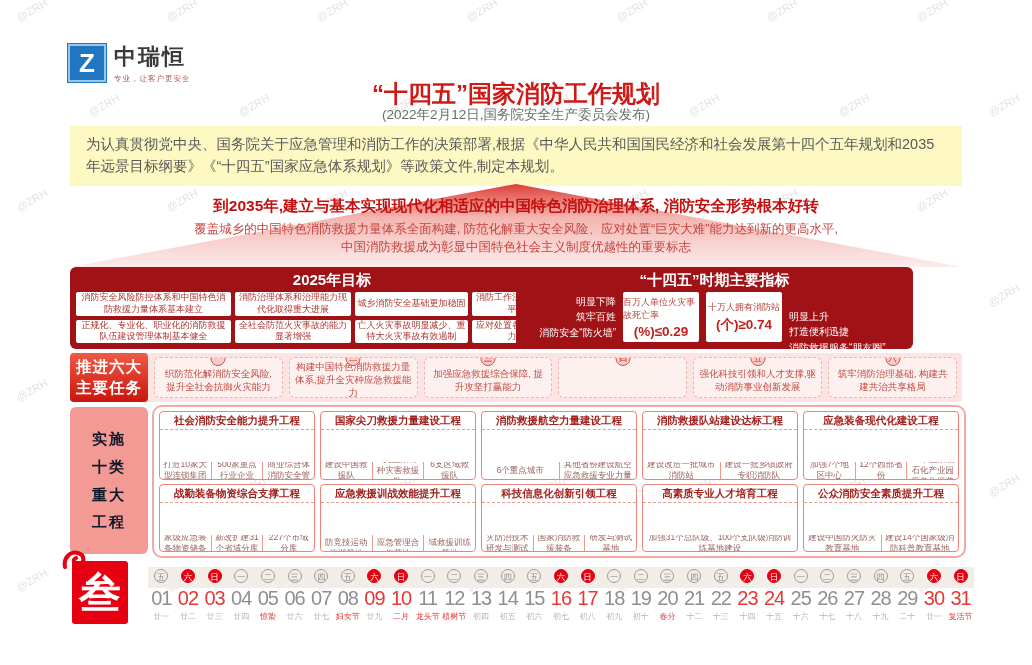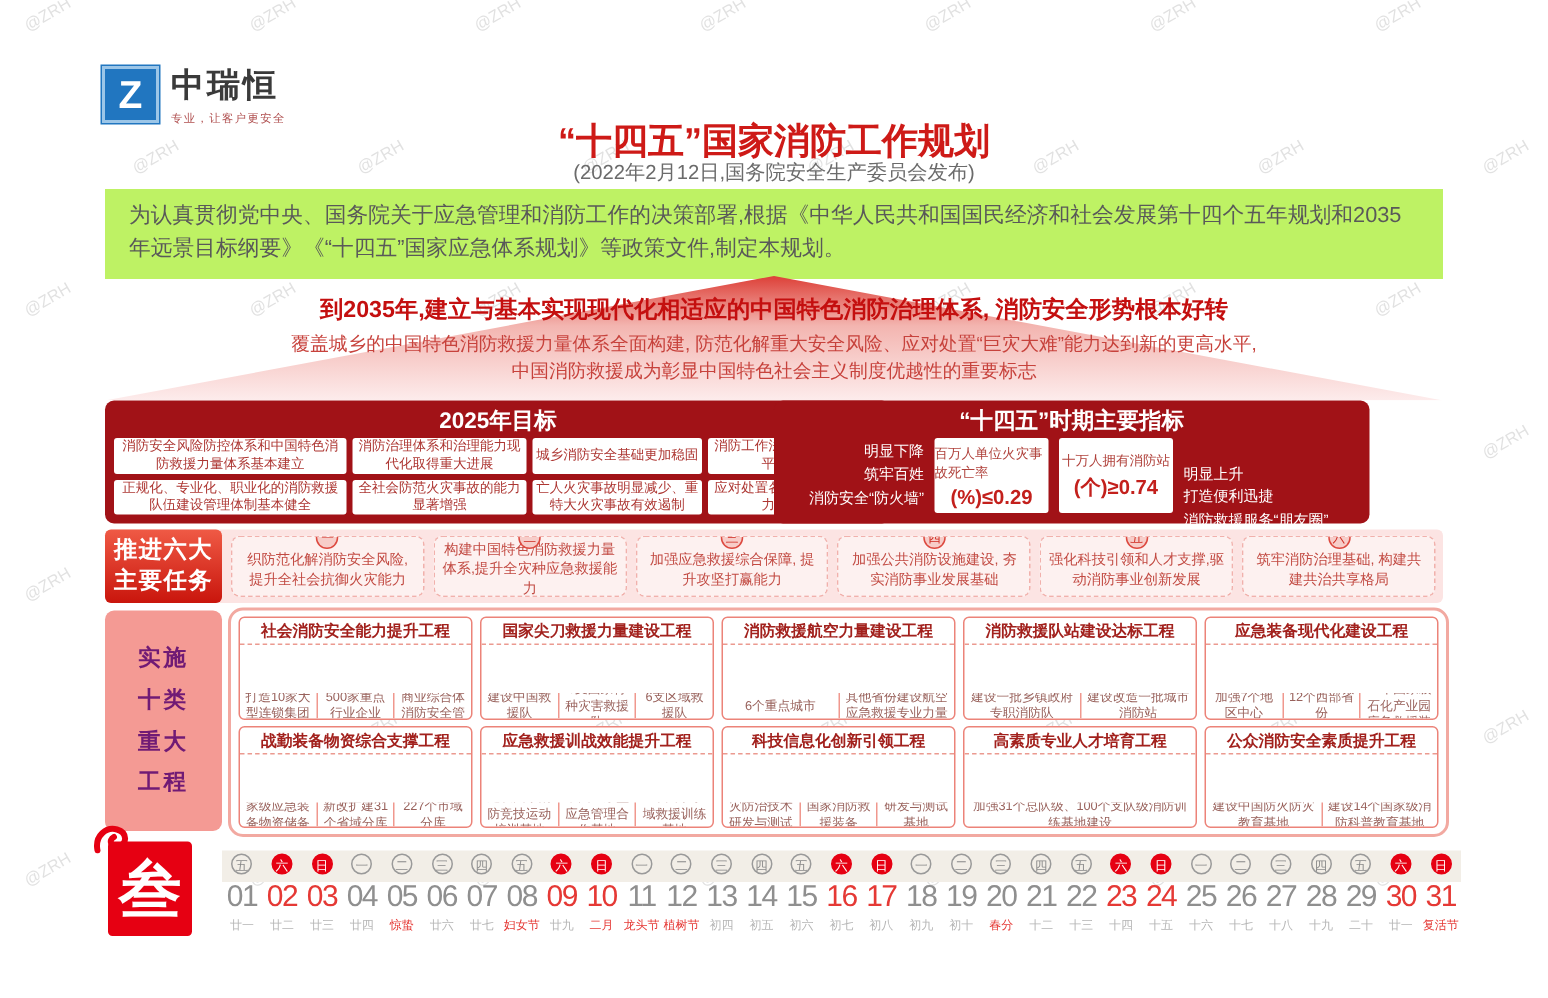--- a/index.html
+++ b/index.html
@@ -10,21 +10,21 @@
   
   .logo{position:absolute;left:68px;top:42px;display:flex;align-items:center;gap:8px;}
   .logo-mark{width:34px;height:34px;background:#2176c0;border:2px solid #9cc6e8;outline:1px solid #2176c0;
              color:#fff;font-weight:bold;font-size:26px;line-height:34px;text-align:center;}
   .logo-name{font-size:22px;font-weight:bold;color:#3a3a3a;letter-spacing:2px;}
   .logo-tag{font-size:7.5px;color:#b05050;letter-spacing:1px;margin-top:2px;}
   
   .title{position:absolute;left:0;top:78px;width:100%;text-align:center;font-size:24px;font-weight:bold;color:#ce1a17;}
   .subtitle{position:absolute;left:0;top:106px;width:100%;text-align:center;font-size:13.5px;color:#6b6b6b;}
   
-  .intro{position:absolute;left:70px;top:126px;width:860px;height:44px;background:#bef264;
+  .intro{position:absolute;left:70px;top:126px;width:860px;height:44px;background:#fef9c3;
          padding:8px 16px;font-size:14.5px;color:#595959;line-height:1.5;overflow:hidden;}
   
   .triangle{position:absolute;left:70px;top:184px;width:892px;height:83px;
             clip-path:polygon(50% 0,0 100%,100% 100%);
             background:linear-gradient(180deg,#dd4038 0%,#f3b5b0 40%,#fdecec 100%);}
   .v1{position:absolute;left:70px;top:196px;width:892px;text-align:center;font-size:15.5px;font-weight:bold;color:#c40f0f;}
   .v2{position:absolute;left:70px;width:892px;text-align:center;font-size:12.5px;color:#c7423c;}
   
   .panel{position:absolute;top:267px;height:82px;background:#a11217;border-radius:6px;}
   .panel.goals{left:70px;width:524px;}
@@ -49,21 +49,21 @@
                align-items:center;justify-content:center;color:#fff;font-weight:bold;font-size:15.5px;letter-spacing:1px;line-height:1.35;}
   .task-row{position:absolute;left:84px;right:5px;top:4px;bottom:4px;display:flex;gap:6px;}
   .task-box{flex:1;position:relative;background:#fdf1f0;border:1px dashed #f1b1ac;border-radius:6px;
             display:flex;align-items:center;justify-content:center;text-align:center;
             font-size:9.5px;line-height:1.35;color:#c24a42;padding:8px 5px 2px;overflow:hidden;}
   .task-num{position:absolute;top:-7px;left:50%;transform:translateX(-50%);width:13px;height:13px;border-radius:50%;
             background:#f7cdc9;border:1px solid #dd4a40;color:#cf2a20;font-size:8.5px;line-height:13px;text-align:center;}
   
   .proj-label{position:absolute;left:70px;top:407px;width:78px;height:147px;background:#f49a94;border-radius:6px;
               display:flex;flex-direction:column;align-items:center;justify-content:center;
-              color:#701a75;font-weight:bold;font-size:15px;letter-spacing:2px;line-height:1.85;}
+              color:#0f172a;font-weight:bold;font-size:15px;letter-spacing:2px;line-height:1.85;}
   .proj-wrap{position:absolute;left:152px;top:405px;width:800px;height:141px;border:2px solid #f2a9a1;
              border-radius:10px;padding:4px 5px;display:flex;flex-direction:column;gap:4px;}
   .proj-row{flex:1;display:flex;gap:5px;min-height:0;}
   .proj-box{flex:1;background:#fff;border:1px solid #ec8379;border-radius:4px;display:flex;flex-direction:column;overflow:hidden;gap:32px;}
   .proj-title{font-size:10.5px;font-weight:bold;color:#a2211d;text-align:center;padding:2px 2px 1px;
               border-bottom:1px dashed #eb9a90;white-space:nowrap;}
   .proj-cells{flex:1;display:flex;min-height:0;}
   .proj-cell{flex:1 1 0;display:flex;align-items:center;justify-content:center;text-align:center;
              font-size:8.5px;line-height:1.3;color:#99625c;padding:1px 2px;overflow:hidden;}
   .proj-cell + .proj-cell{border-left:1px solid #f0988e;}
@@ -208,21 +208,20 @@
         <div class="task-box">
           <span class="task-num">二</span>
           <span>构建中国特色消防救援力量 体系,提升全灾种应急救援能力</span>
         </div>
         <div class="task-box">
           <span class="task-num">三</span>
           <span>加强应急救援综合保障, 提升攻坚打赢能力</span>
         </div>
         <div class="task-box">
           <span class="task-num">四</span>
-          <span>加强公共消防设施建设, 夯实消防事业发展基础</span>
         </div>
         <div class="task-box">
           <span class="task-num">五</span>
           <span>强化科技引领和人才支撑,驱 动消防事业创新发展</span>
         </div>
         <div class="task-box">
           <span class="task-num">六</span>
           <span>筑牢消防治理基础, 构建共建共治共享格局</span>
         </div>
       </div>
@@ -255,22 +254,22 @@
         <div class="proj-box">
           <div class="proj-title">消防救援航空力量建设工程</div>
           <div class="proj-cells">
             <div class="proj-cell">6个重点城市</div>
             <div class="proj-cell">其他省份建设航空应急救援专业力量</div>
           </div>
         </div>
         <div class="proj-box">
           <div class="proj-title">消防救援队站建设达标工程</div>
           <div class="proj-cells">
+            <div class="proj-cell">建设改造一批城市消防站</div>
             <div class="proj-cell">建设一批乡镇政府专职消防队</div>
-            <div class="proj-cell">建设改造一批城市消防站</div>
           </div>
         </div>
         <div class="proj-box">
           <div class="proj-title">应急装备现代化建设工程</div>
           <div class="proj-cells">
             <div class="proj-cell">加强7个地区中心</div>
             <div class="proj-cell">12个西部省份</div>
             <div class="proj-cell">东北三省和21个国家级石化产业园应急救援装备建设</div>
           </div>
         </div>

